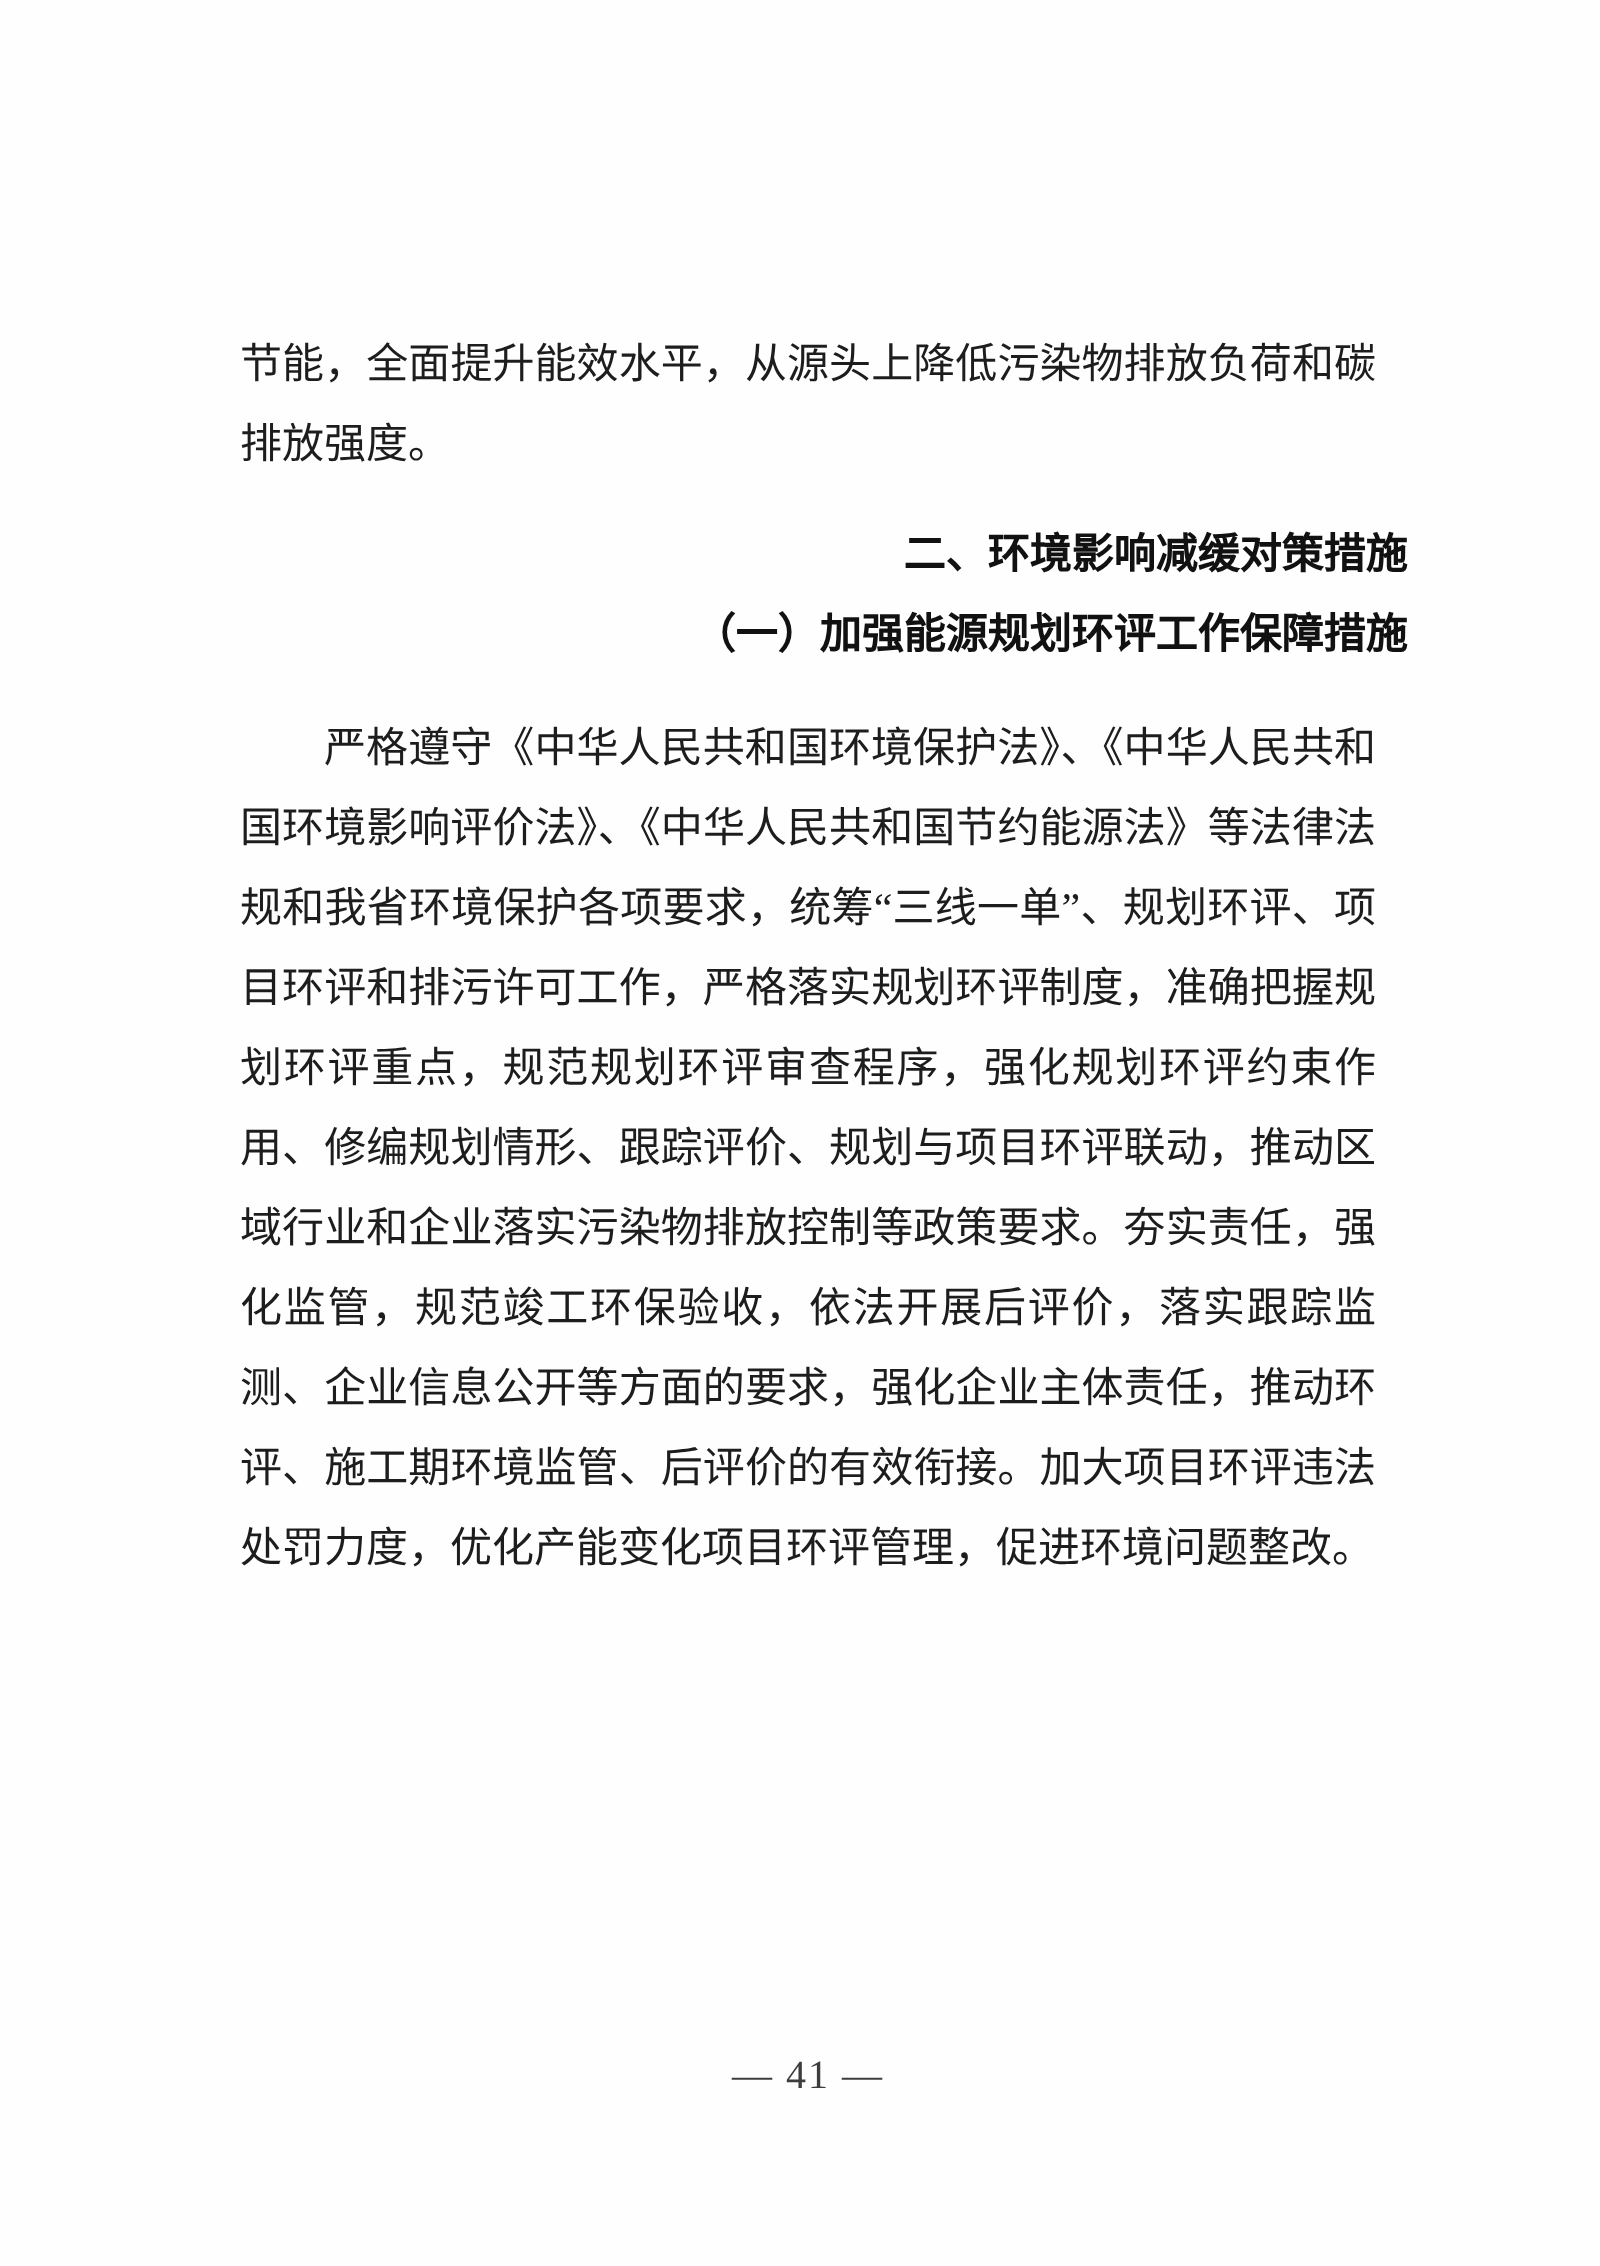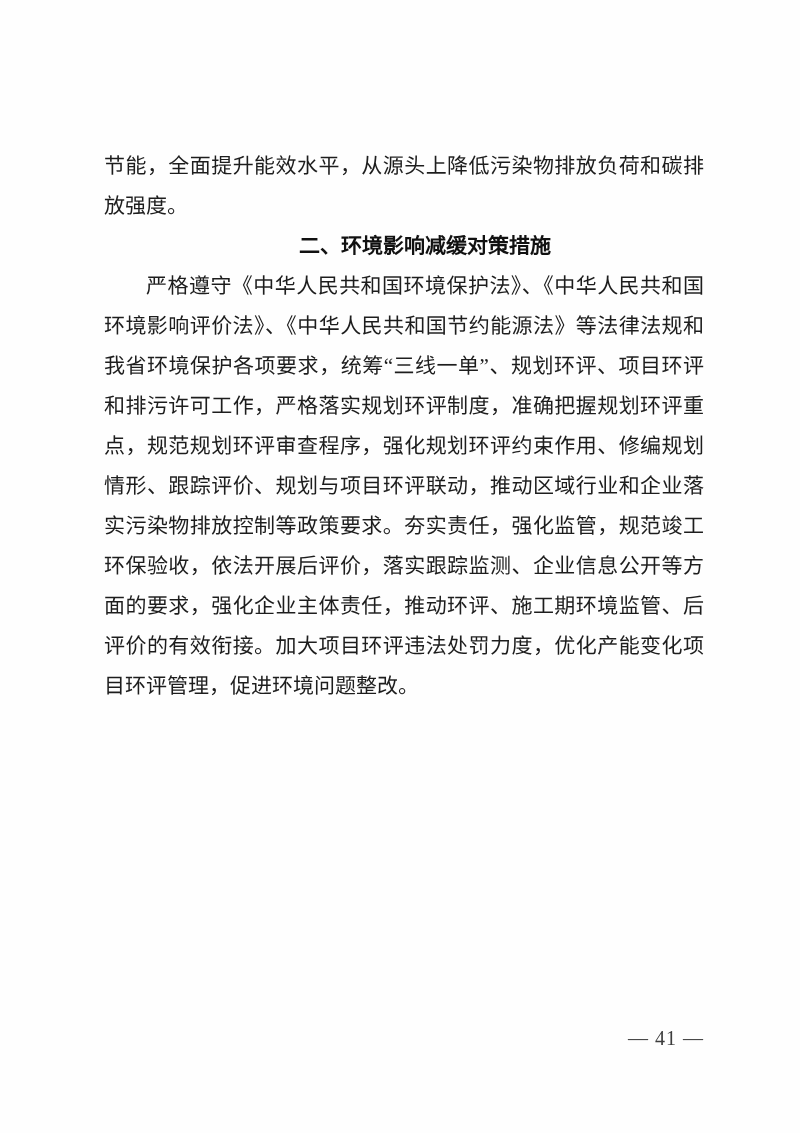--- a/index.html
+++ b/index.html
@@ -20,62 +20,63 @@
   .text-block {
     position: absolute;
     left: 104px;
     top: 146px;
     width: 600px;
     color: #1d1d1d;
     font-size: 21px;
     line-height: 40px;
   }
   .para {
-    margin: 0;
+    margin: 16px;
     text-align: justify;
     text-justify: inter-ideograph;
     text-indent: 2em;
   }
   .para.continuation {
     text-indent: 0;
   }
   .heading {
     margin: 0;
-    text-align: center;
+    text-align: right;
     text-indent: 2em;
     font-weight: 700;
     font-family: "Liberation Sans", "DejaVu Sans", sans-serif;
     font-size: 21px;
     line-height: 40px;
     color: #111111;
   }
   .page-number {
     position: absolute;
     left: 104px;
     top: 1024px;
     width: 600px;
-    text-align: right;
+    text-align: center;
     font-size: 20px;
     line-height: 28px;
     color: #3d3d3d;
     letter-spacing: 1px;
     font-family: "Liberation Serif", "DejaVu Serif", serif;
   }
 </style>
 </head>
 <body>
 
 <div class="page">
 
   <div class="text-block">
 
     <p class="para continuation">节能，全面提升能效水平，从源头上降低污染物排放负荷和碳排放强度。</p>
 
     <p class="heading">二、环境影响减缓对策措施</p>
 
+    <p class="heading">（一）加强能源规划环评工作保障措施</p>
 
     <p class="para">严格遵守《中华人民共和国环境保护法》、《中华人民共和国环境影响评价法》、《中华人民共和国节约能源法》等法律法规和我省环境保护各项要求，统筹“三线一单”、规划环评、项目环评和排污许可工作，严格落实规划环评制度，准确把握规划环评重点，规范规划环评审查程序，强化规划环评约束作用、修编规划情形、跟踪评价、规划与项目环评联动，推动区域行业和企业落实污染物排放控制等政策要求。夯实责任，强化监管，规范竣工环保验收，依法开展后评价，落实跟踪监测、企业信息公开等方面的要求，强化企业主体责任，推动环评、施工期环境监管、后评价的有效衔接。加大项目环评违法处罚力度，优化产能变化项目环评管理，促进环境问题整改。</p>
 
 
 
   </div>
 
   <div class="page-number">— 41 —</div>
 
 </div>

